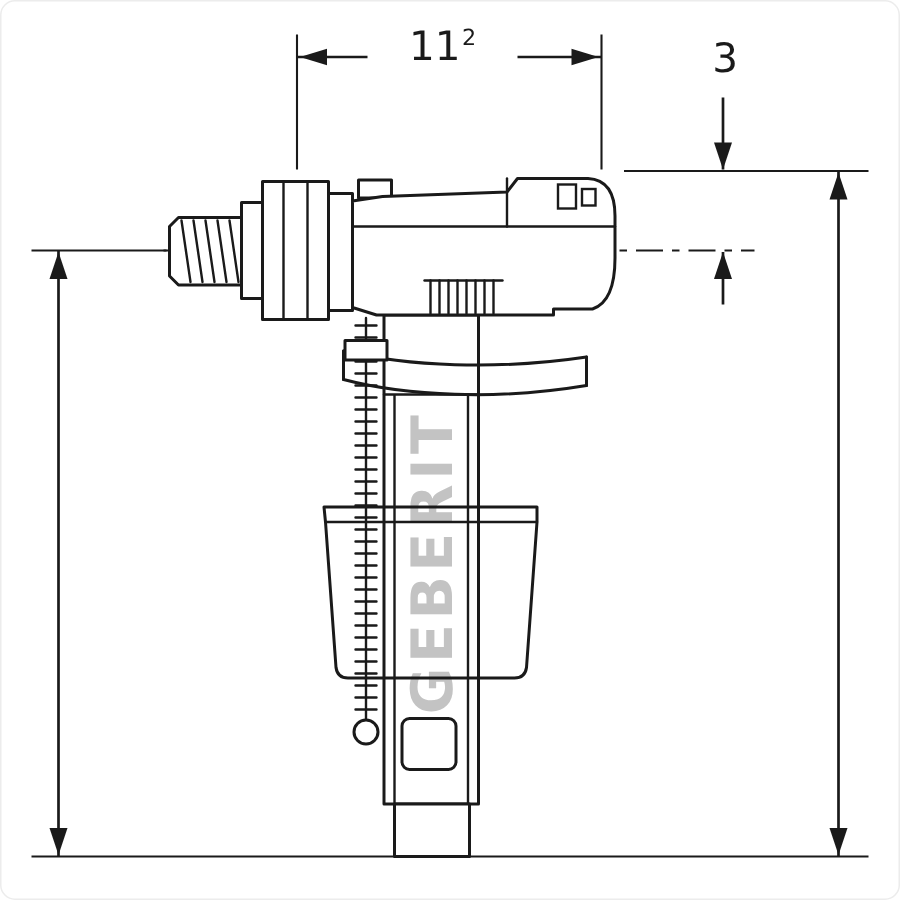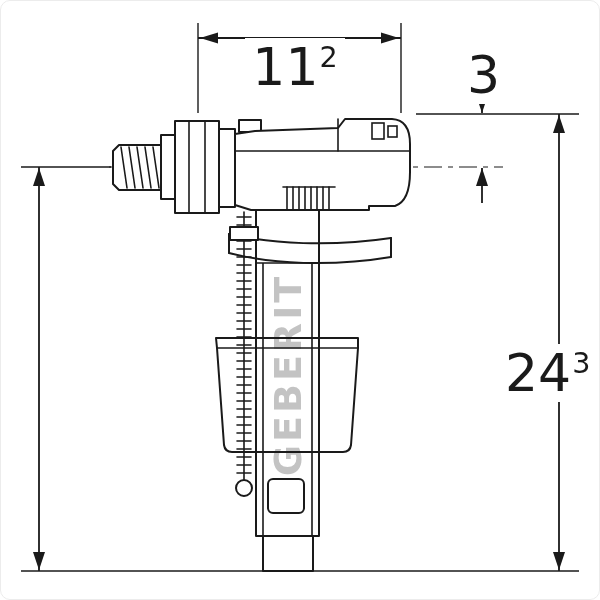--- a/index.html
+++ b/index.html
@@ -25,28 +25,27 @@
   .thin { stroke:var(--line-color,#1a1a1a); stroke-width:1.4; fill:none; }
   .dim  { stroke:var(--line-color,#1a1a1a); stroke-width:1.8; fill:none; }
   .arw  { fill:var(--line-color,#1a1a1a); stroke:none; }
   .cline{ stroke:var(--line-color,#1a1a1a); stroke-width:1.2; fill:none; stroke-dasharray:18 6 5 6; }
   .brand{ fill:var(--brand-color,#c3c3c3); font-family:"DejaVu Sans","Liberation Sans",sans-serif; }
 
   
   .dim-label {
     position:absolute;
     color:var(--line-color,#1a1a1a);
-    font-size:52px;
+    font-size:27px;
     line-height:1;
     text-align:center;
     background:var(--bg-color,#fff);
     padding:3px 2px;
     z-index:5;
     white-space:nowrap;
-    margin-top:23px;
   }
   .dim-label sup { font-size:0.55em; margin-left:1px; }
 </style>
 </head>
 <body>
 
 <div class="canvas">
 
   <svg width="598" height="598" viewBox="0 0 598 598">
 
@@ -139,17 +138,14 @@
 
   <div class="dim-label" style="left:244px; top:14px; width:96px;">
     <span>11</span><sup>2</sup>
   </div>
 
   <div class="dim-label" style="left:458px; top:22px; width:46px;">
     <span>3</span><sup></sup>
   </div>
 
 
-  <div class="dim-label" style="left:502px; top:320px; width:84px;">
-    <span>24</span><sup>3</sup>
-  </div>
 
 </div>
 
 </body></html>

